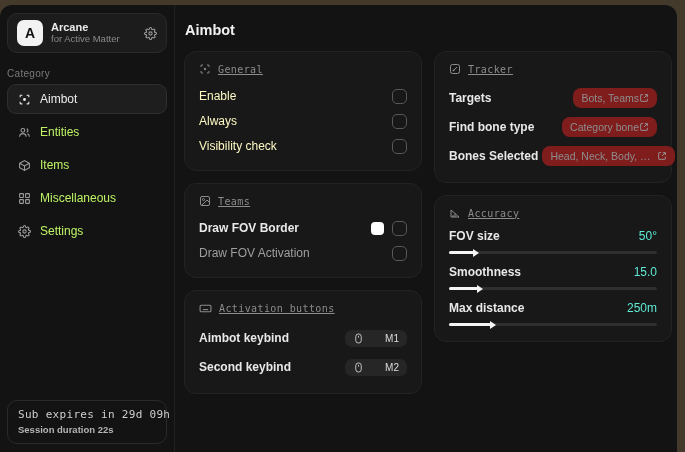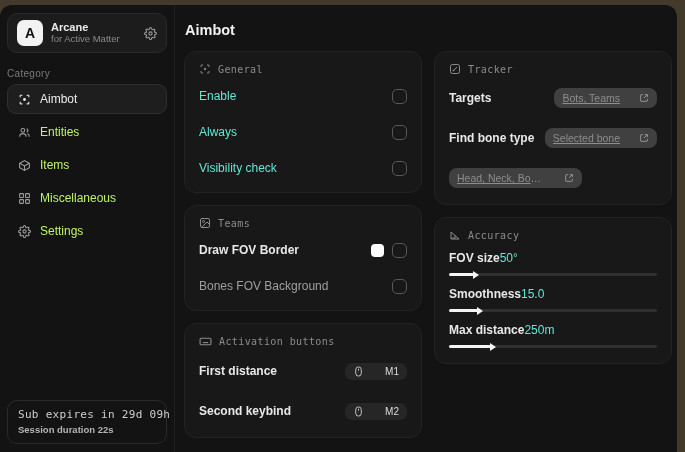--- a/index.html
+++ b/index.html
@@ -63,53 +63,53 @@
   .col { display:flex; flex-direction:column; gap:12px; }
   .col-left  { width:238px; }
   .col-right { width:238px; }
   .card {
     background:#181818; border:1px solid #232323; border-radius:12px;
     padding:11px 14px 13px; width:100%;
   }
   .sec-head {
     display:flex; align-items:center; gap:7px;
     font-family:"DejaVu Sans Mono", monospace; font-size:10px;
-    color:#8c8c8c; letter-spacing:.4px; margin-bottom:10px;
+    color:#8c8c8c; letter-spacing:.4px; margin-bottom:10px;text-decoration:underline;
   }
   .sec-head svg { stroke:#8c8c8c; }
   .row {
     display:flex; align-items:center; justify-content:space-between;
     min-height:22px;
   }
-  .row + .row { margin-top:14px; }
-  .row-label { font-size:12px; color:#5eead4; }
+  .row + .row { margin-top:3px; }
+  .row-label { font-size:12px; color:#fef9c3; }
   .row-label.bright { color:#e8e8e8; font-weight:bold; }
   .row-label.dim { color:#9f9f9f; }
   .checkbox {
     width:15px; height:15px; border:1.5px solid #585858; border-radius:5px;
     background:transparent; flex:0 0 auto;
   }
   .right-controls { display:flex; align-items:center; gap:8px; }
   .swatch { width:13px; height:13px; border-radius:4px; }
   .key-pill {
     display:flex; align-items:center; gap:21px; background:#262626;
     border-radius:7px; padding:3px 8px; font-size:10px; color:#dcdcdc;
   }
   .key-pill svg { stroke:#cfcfcf; }
   .select-btn {
-    display:flex; align-items:center; gap:19px; background:#404040;
+    display:flex; align-items:center; gap:0; background:#7f1d1d;
     border-radius:8px; padding:4px 8px; font-size:10.5px; color:#8d8d8d;
-    max-width:150px; white-space:nowrap;text-decoration:underline;
+    max-width:150px; white-space:nowrap;
   }
   .select-btn .sel-value { overflow:hidden; text-overflow:ellipsis; }
   .select-btn svg { stroke:#9a9a9a; flex:0 0 auto; }
   
   .acc-row { margin-bottom:11px; }
   .acc-row:last-child { margin-bottom:2px; }
-  .acc-top { display:flex; align-items:center; }
+  .acc-top { display:flex; justify-content:space-between; align-items:center; }
   .acc-value { font-size:12px; color:#5eead4; }
   .slider { position:relative; height:3px; background:#2f2f2f; border-radius:2px; margin-top:8px; }
   .slider-fill { position:relative; height:3px; background:#f5f5f5; border-radius:2px; }
   .slider-thumb {
     position:absolute; right:-5px; top:-2.5px; width:0; height:0;
     border-left:6px solid #f5f5f5; border-top:4px solid transparent;
     border-bottom:4px solid transparent;
   }
 </style>
 </head>
@@ -244,37 +244,37 @@
             <span>Teams</span>
           </div>
           <div class="row">
             <span class="row-label bright">Draw FOV Border</span>
             <span class="right-controls">
               <span class="swatch" style="background: rgb(255, 255, 255);"></span>
               <span class="checkbox"></span>
             </span>
           </div>
           <div class="row">
-            <span class="row-label dim">Bones FOV Background</span>
+            <span class="row-label dim">Draw FOV Activation</span>
             <span class="checkbox"></span>
           </div>
         </div>
 
         <div class="card">
           <div class="sec-head">
             <span class="icon">
               <svg width="13" height="13" viewBox="0 0 24 24" fill="none" stroke-width="2">
                 <rect x="2" y="6" width="20" height="12" rx="2"></rect>
                 <path d="M6 10h0M10 10h0M14 10h0M18 10h0M7 14h10"></path>
               </svg>
             </span>
             <span>Activation buttons</span>
           </div>
           <div class="row" style="min-height:26px;">
-            <span class="row-label bright">First distance</span>
+            <span class="row-label bright">Aimbot keybind</span>
             <span class="key-pill">
               <span class="icon">
                 <svg width="11" height="11" viewBox="0 0 24 24" fill="none" stroke-width="2">
                   <rect x="6" y="2" width="12" height="20" rx="6"></rect>
                     <path d="M12 6v4"></path>
                 </svg>
               </span>
               <span>M1</span>
             </span>
           </div>
@@ -315,31 +315,32 @@
                   <path d="M10 4H5a1 1 0 0 0-1 1v14a1 1 0 0 0 1 1h14a1 1 0 0 0 1-1v-5"></path>
                   <path d="M14 4h6v6"></path>
                     <path d="M20 4l-8 8"></path>
                 </svg>
               </span>
             </span>
           </div>
           <div class="row" style="min-height:26px;">
             <span class="row-label bright">Find bone type</span>
             <span class="select-btn">
-              <span class="sel-value">Selected bone</span>
+              <span class="sel-value">Category bone</span>
               <span class="icon">
                 <svg width="10" height="10" viewBox="0 0 24 24" fill="none" stroke-width="2.2">
                   <path d="M10 4H5a1 1 0 0 0-1 1v14a1 1 0 0 0 1 1h14a1 1 0 0 0 1-1v-5"></path>
                   <path d="M14 4h6v6"></path>
                     <path d="M20 4l-8 8"></path>
                 </svg>
               </span>
             </span>
           </div>
           <div class="row" style="min-height:26px; gap:4px;">
+            <span class="row-label bright" style="white-space:nowrap;">Bones Selected</span>
             <span class="select-btn" style="max-width:133px;">
               <span class="sel-value">Head, Neck, Body, Pe..</span>
               <span class="icon">
                 <svg width="10" height="10" viewBox="0 0 24 24" fill="none" stroke-width="2.2">
                   <path d="M10 4H5a1 1 0 0 0-1 1v14a1 1 0 0 0 1 1h14a1 1 0 0 0 1-1v-5"></path>
                   <path d="M14 4h6v6"></path>
                     <path d="M20 4l-8 8"></path>
                 </svg>
               </span>
             </span>

